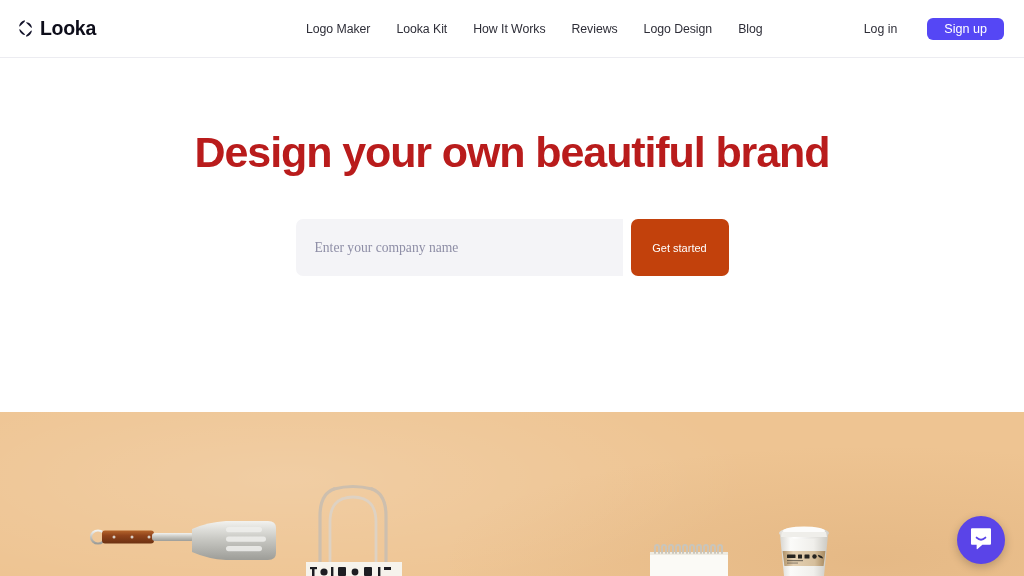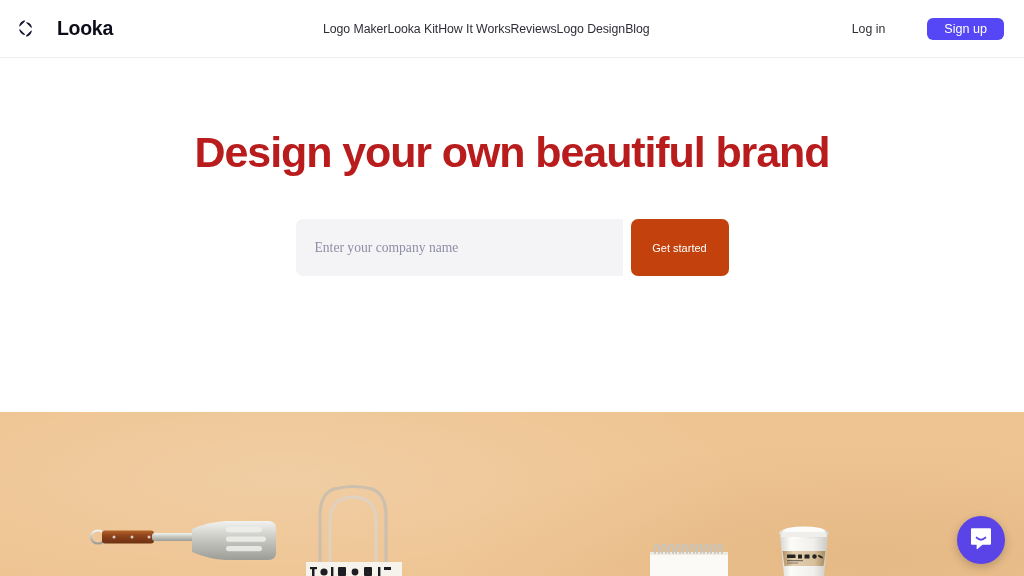--- a/index.html
+++ b/index.html
@@ -26,21 +26,21 @@
     background: #ffffff;
     display: flex;
     align-items: center;
     z-index: 20;
     border-bottom: 1px solid #ececf1;
   }
 
   .brand {
     display: flex;
     align-items: center;
-    gap: 22px;
+    gap: 5px;
     margin-left: 16px;
     text-decoration: none;
   }
 
   .brand-mark {
     width: 19px;
     height: 19px;
     display: block;
     flex: 0 0 auto;
   }
@@ -49,36 +49,37 @@
     font-size: 19.5px;
     font-weight: bold;
     color: #0d0d1a;
     letter-spacing: -0.3px;
     line-height: 1;
   }
 
   .nav {
     display: flex;
     align-items: center;
+    gap: 26px;
     margin-left: 210px;
   }
 
   .nav-link {
     font-size: 12.3px;
     color: #2e2e38;
     text-decoration: none;
     white-space: nowrap;
     letter-spacing: -0.05px;
   }
 
   .header-right {
     margin-left: auto;
     display: flex;
     align-items: center;
-    gap: 12px;
+    gap: 0px;
     padding-right: 20px;
   }
 
   .login-link {
     font-size: 12.3px;
     color: #2e2e38;
     text-decoration: none;
     margin-right: 30px;
     white-space: nowrap;
   }

